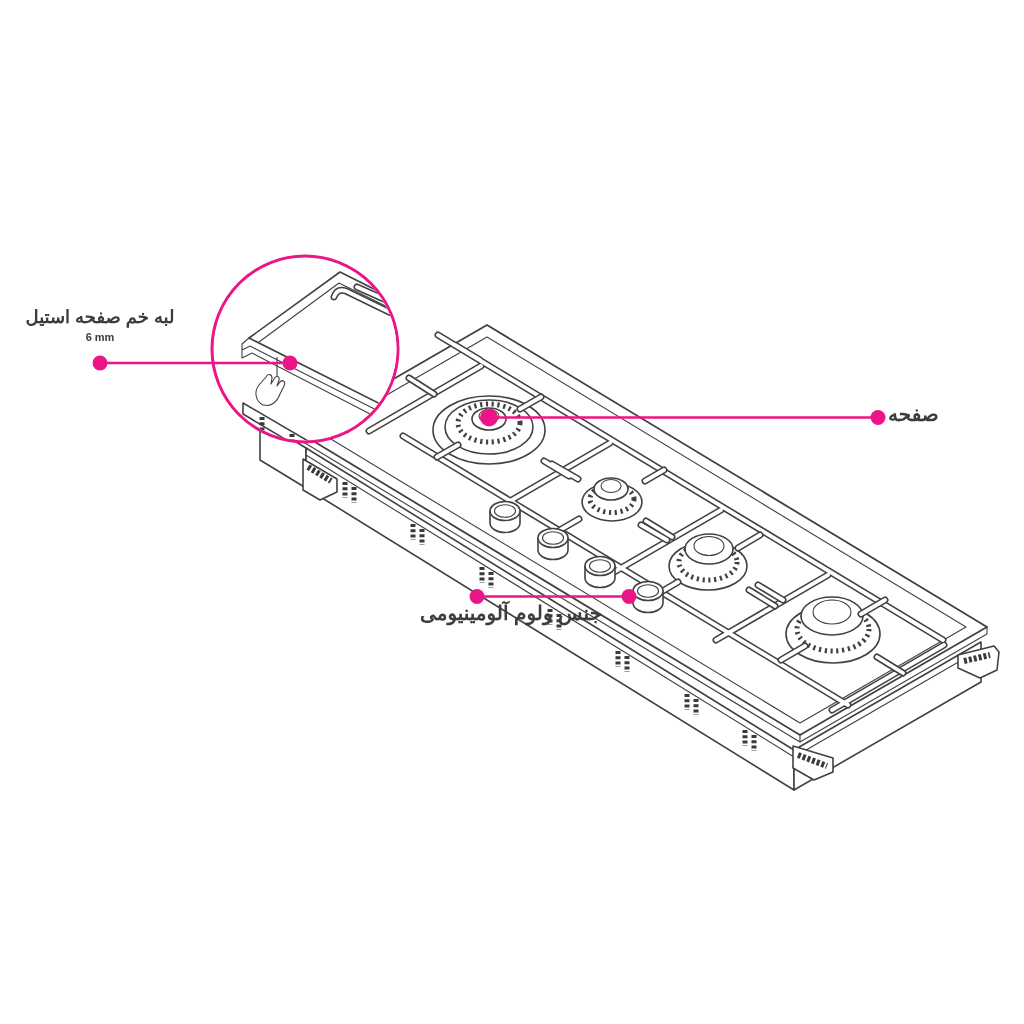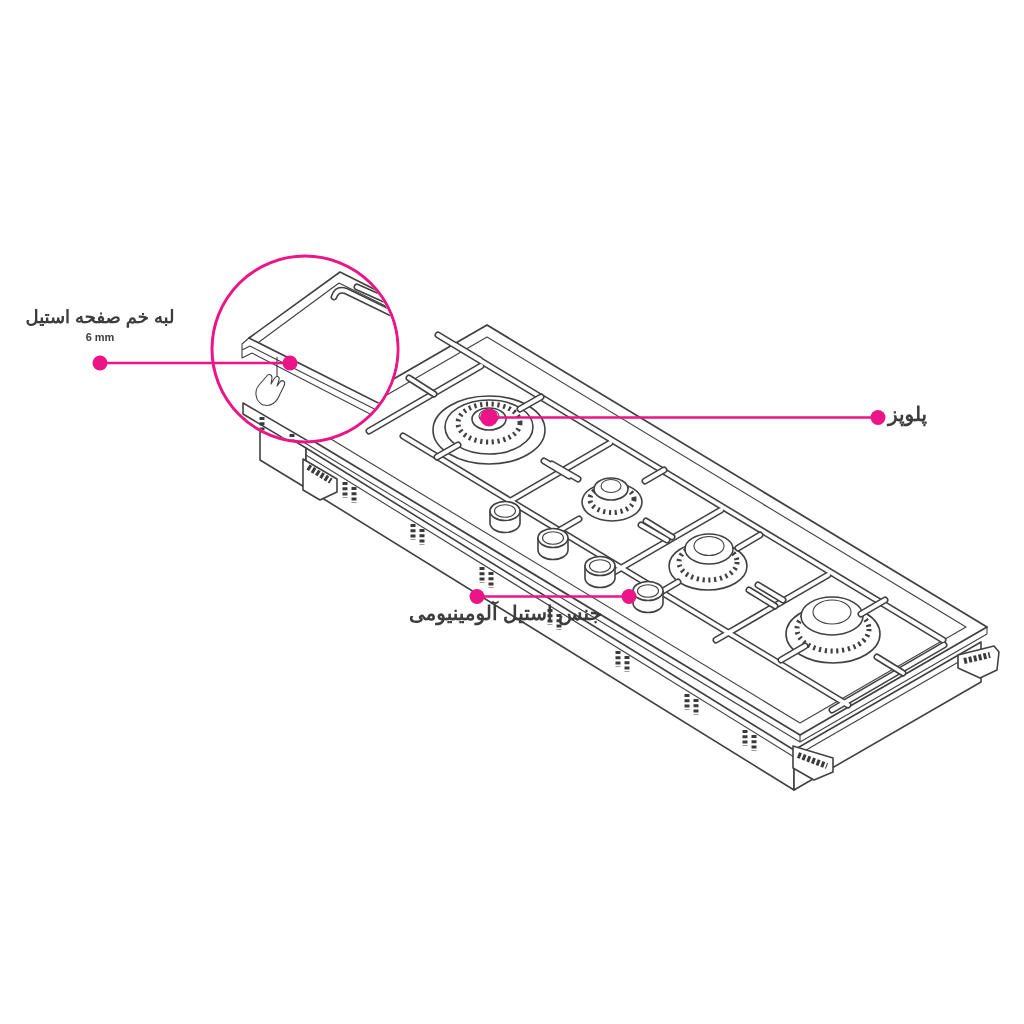--- a/index.html
+++ b/index.html
@@ -175,15 +175,15 @@
         <circle class="accent-fill" cx="477" cy="596.5" r="7.5"></circle>
         <circle class="accent-fill" cx="629" cy="596.5" r="7.5"></circle>
       </g>
     </g>
   </svg>
 
   <div class="label label-steel">
     <span dir="rtl">لبه خم صفحه استیل</span>
     <span class="val">6 mm</span>
   </div>
-  <div class="label label-burner">پلوپز</div>
-  <div class="label label-knob">جنس استیل آلومینیومی</div>
+  <div class="label label-burner">صفحه</div>
+  <div class="label label-knob">جنس ولوم آلومینیومی</div>
 </div>
 
 </body></html>

